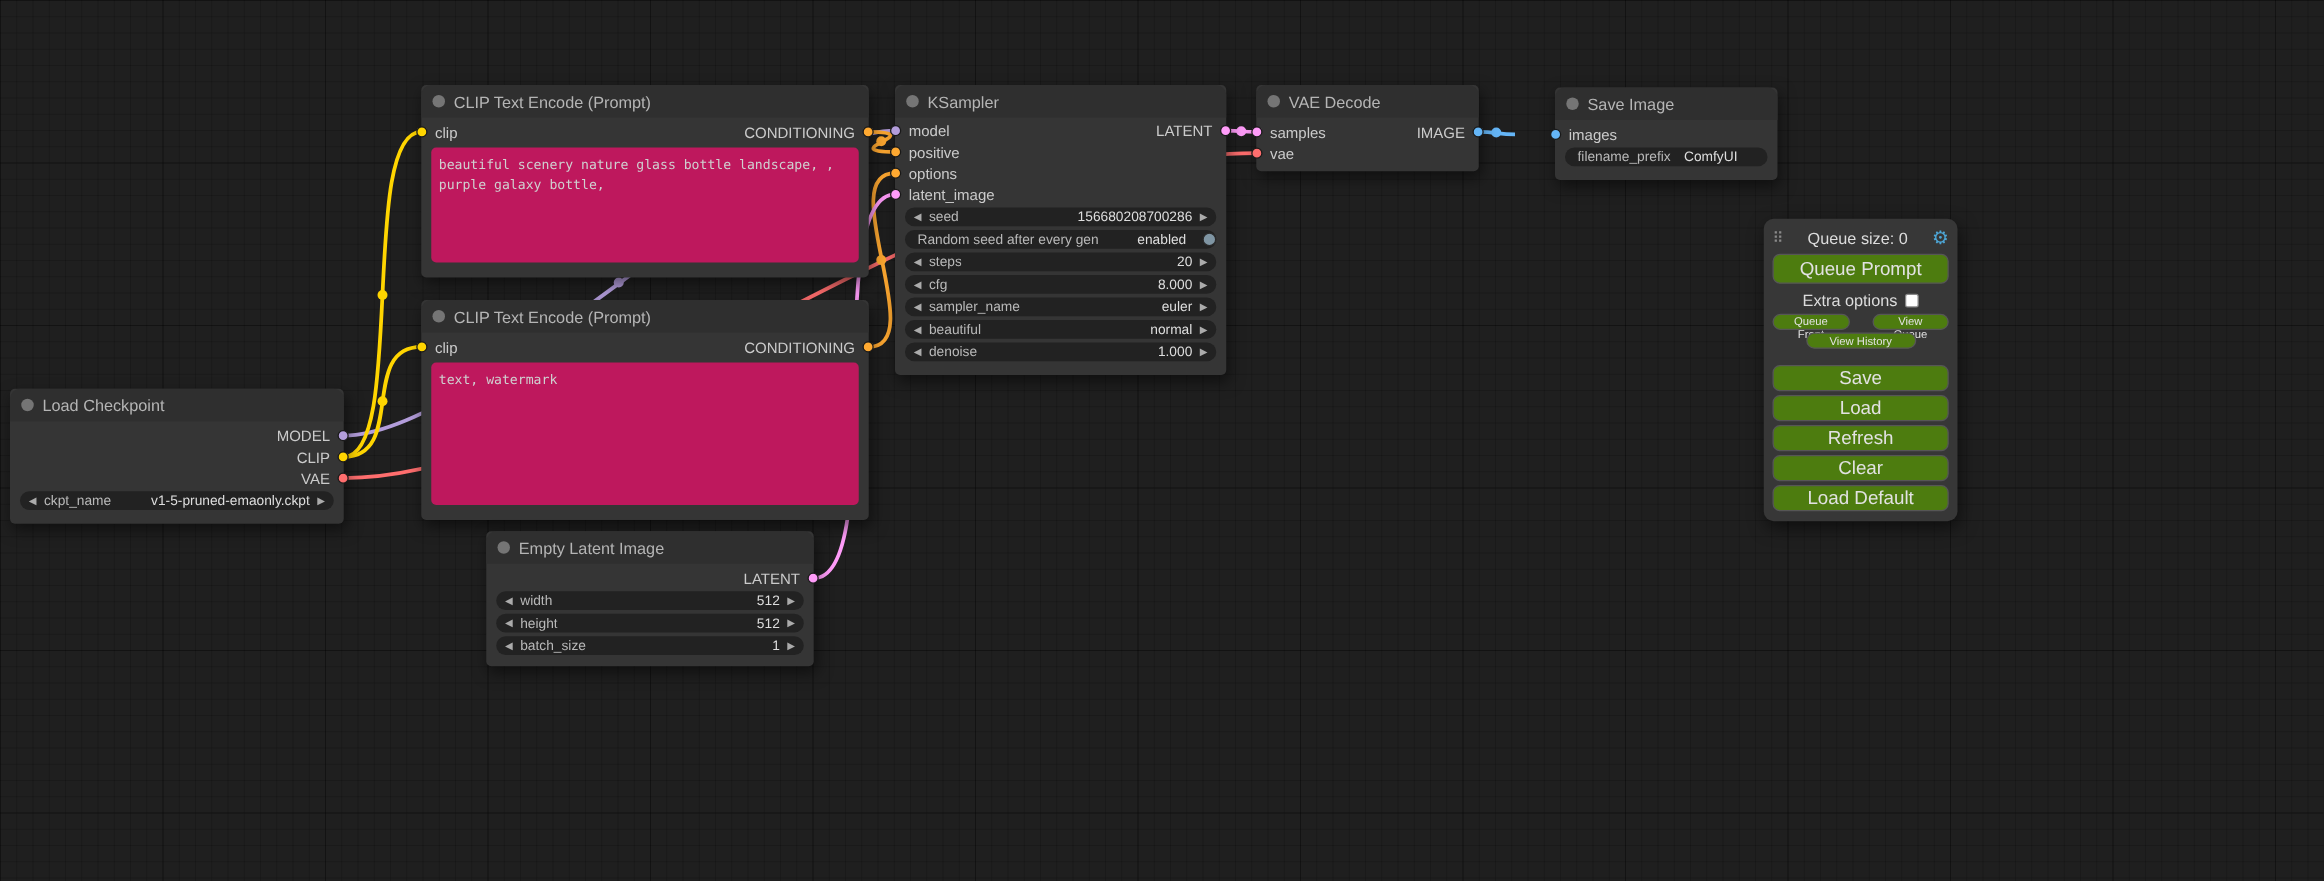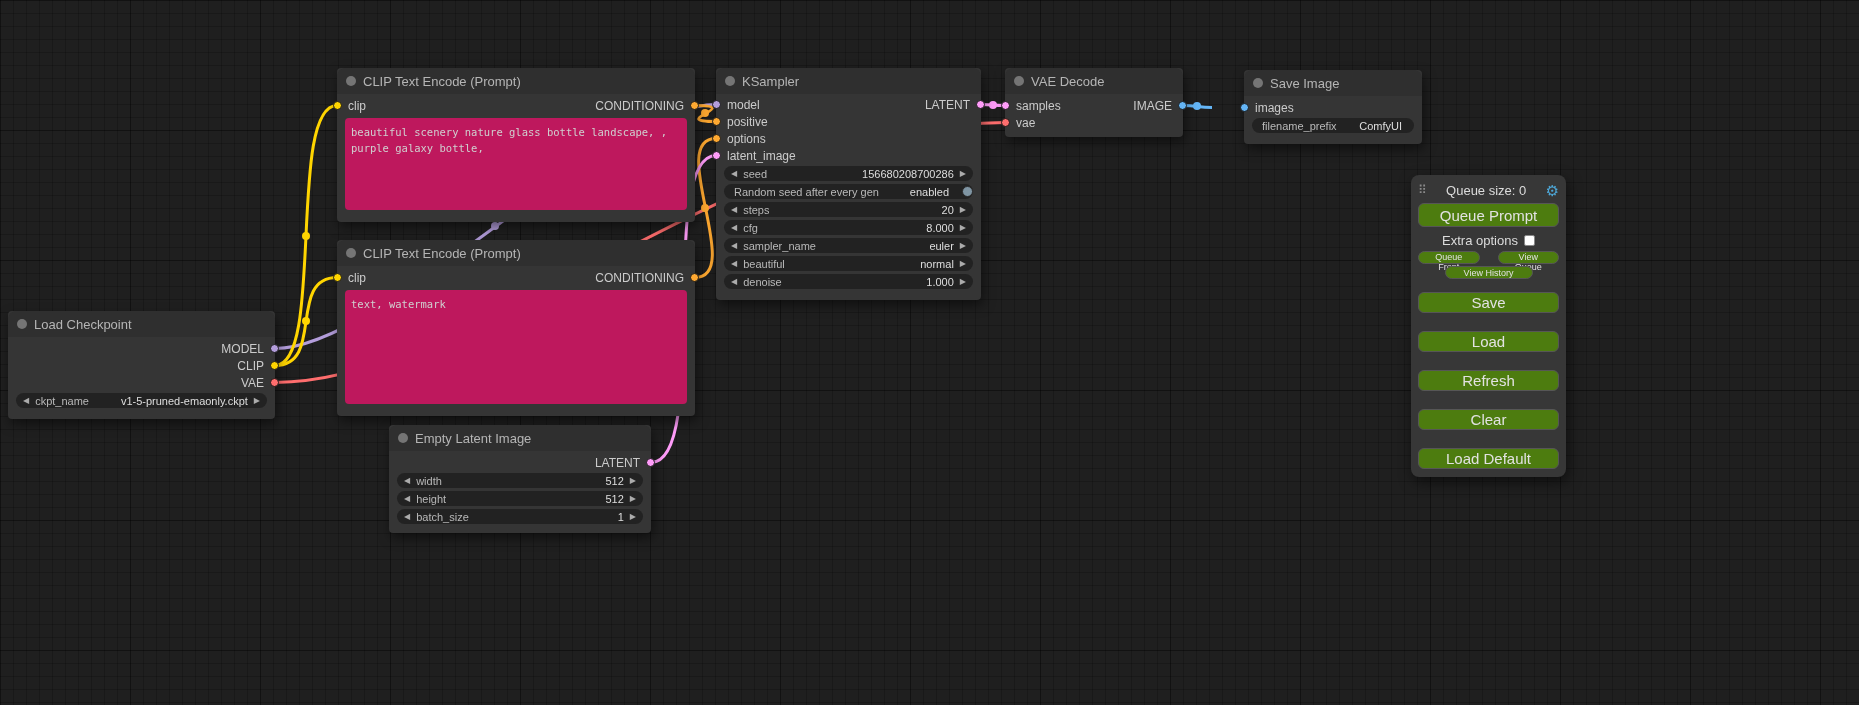--- a/index.html
+++ b/index.html
@@ -61,21 +61,21 @@
     position:relative; display:flex; align-items:center;
     height:15px; margin:2px 8px 3px; padding:0 7px;
     background:#222; border-radius:8px;
     font-size:11px; color:#b9b9b9; white-space:nowrap;
   }
   .widget .wlabel { margin-left:6px; overflow:hidden; text-overflow:ellipsis; }
   .widget .wvalue { margin-left:auto; margin-right:6px; color:#dedede; }
   .widget .warrow { font-size:8px; color:#ababab; line-height:1; flex:0 0 auto; }
   .widget.noarrow { padding:0 10px; }
   .widget.noarrow .wlabel { margin-left:0; }
-  .widget.noarrow .wvalue { margin-right:2px; }
+  .widget.noarrow .wvalue { margin-right:14px; }
   .widget .knob {
     position:absolute; right:0px; top:50%; margin-top:-5.5px;
     width:11px; height:11px; border-radius:50%;
     background:#7f95a3; border:1px solid #2a2a2a;
   }
   .widget.toggle .wvalue { margin-right:14px; }
 
   .prompt {
     margin:4px 8px; padding:7px 6px;
     background:#be185d; border-radius:4px;
@@ -115,21 +115,21 @@
     margin:6px 0 3px; font-size:13px; color:#dcdcdc;
   }
   .checkbox {
     width:11px; height:11px; background:#fff;
     border:1px solid #888; border-radius:2px; cursor:pointer;
   }
   .small-row { display:flex; gap:18px; margin:2px 0; }
   .small-row .btn.small { flex:1; }
   .small-row.center { justify-content:center; }
   .small-row.center .btn.small { flex:0 0 auto; width:88px; }
-  .menu-stack { display:flex; flex-direction:column; gap:18px; margin-top:13px; }
+  .menu-stack { display:flex; flex-direction:column; gap:3px; margin-top:13px; }
 </style>
 </head>
 <body>
 
 <div id="canvas">
 
   <svg class="wires" width="1859" height="705" viewBox="0 0 1859 705">
     <path d="M275,348.5 C385,348.5 606,104.5 716,104.5" stroke="#B39DDB"></path>
     <path d="M275,365.5 C325,365.5 287,105.5 337,105.5" stroke="#FFD500"></path>
     <path d="M275,365.5 C325,365.5 287,277.5 337,277.5" stroke="#FFD500"></path>

